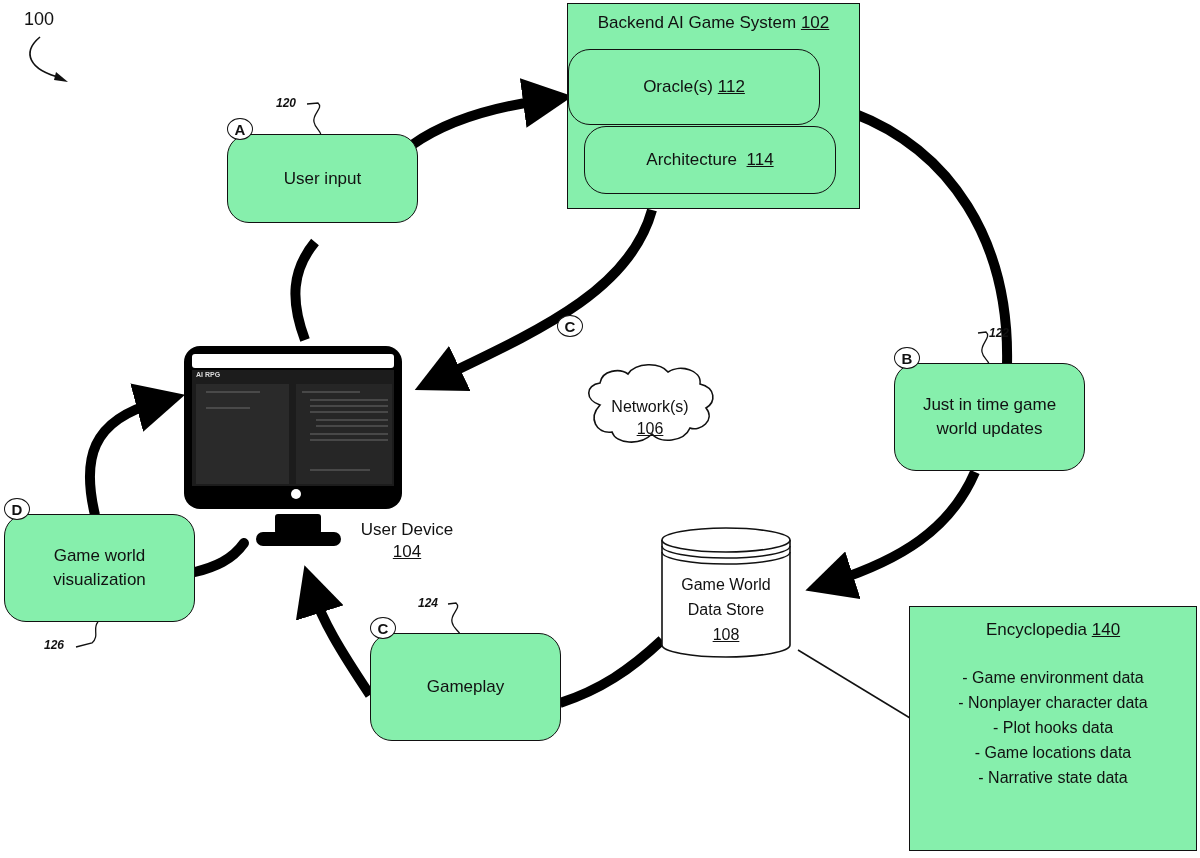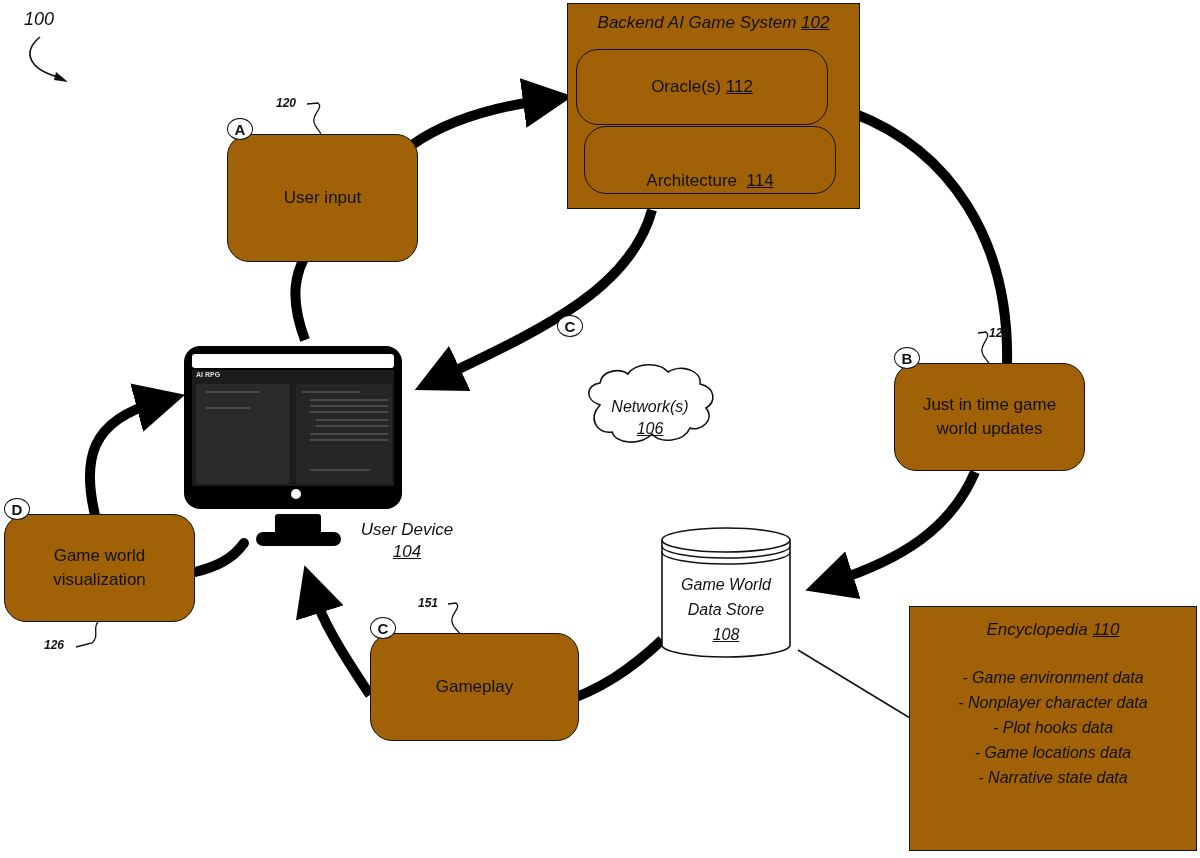--- a/index.html
+++ b/index.html
@@ -1,23 +1,23 @@
 <!DOCTYPE html>
 <html><head>
 <meta charset="utf-8">
 <style>
   html, body { margin: 0; padding: 0; background: #ffffff; }
   body { width: 1200px; height: 858px; position: relative; overflow: hidden;
          font-family: "Liberation Sans", sans-serif; color: #111; }
   svg#diagram { position: absolute; left: 0; top: 0; }
   .lbl { position: absolute; font-family: "Liberation Sans", sans-serif; font-size: 17px;
-         text-align: center; color: #111; line-height: 22px; font-style: italic; }
+         text-align: center; color: #111; line-height: 22px; }
   .ref { text-decoration: underline; }
   .ital { font-style: italic; font-weight: bold; font-size: 12px; position: absolute; }
-  .box { position: absolute; border: 1.6px solid #111; background: #a16207; box-sizing: border-box; }
+  .box { position: absolute; border: 1.6px solid #111; background: #86efac; box-sizing: border-box; }
   .rbox { border-radius: 22px; display: flex; align-items: center; justify-content: center;
           text-align: center; font-size: 17px; line-height: 24px; }
   .circle-tag { position: absolute; width: 26px; height: 22px; border: 1.6px solid #111; border-radius: 50%;
                 background: #fff; display: flex; align-items: center; justify-content: center;
                 font-weight: bold; font-size: 15px; box-sizing: border-box; }
   .enc-list div { line-height: 25px; font-size: 16px; }
 </style>
 </head>
 <body>
 
@@ -90,48 +90,48 @@
   </g>
 </svg>
 
 <div class="lbl" style="left:24px;top:8px;font-size:18px;">100</div>
 
 <div class="box" style="left:567px;top:3px;width:293px;height:206px;">
   <div class="lbl" style="left:0;right:0;top:8px;font-size:17px;">
     <span>Backend AI Game System</span>
     <span class="ref">102</span>
   </div>
-  <div class="box rbox" style="left:8px;top:45px;width:252px;height:76px;">
+  <div class="box rbox" style="left:0;top:45px;width:252px;height:76px;">
     <span>Oracle(s)</span>&nbsp;<span class="ref">112</span>
   </div>
-  <div class="box rbox" style="left:16px;top:122px;width:252px;height:68px;align-items:flex-end;">
+  <div class="box rbox" style="left:16px;top:122px;width:252px;height:68px;">
     <span>Architecture</span>&nbsp;&nbsp;<span class="ref">114</span>
   </div>
 </div>
 
-<div class="box rbox" style="left:227px;top:134px;width:191px;height:128px;">
+<div class="box rbox" style="left:227px;top:134px;width:191px;height:89px;">
   <span>User input</span>
 </div>
 <div class="circle-tag" style="left:227px;top:118px;">A</div>
 <div class="ital" style="left:276px;top:96px;">120</div>
 
 <div class="box rbox" style="left:894px;top:363px;width:191px;height:108px;">
   <div>
       <div>Just in time game</div>
       <div>world updates</div>
     </div>
 </div>
 <div class="circle-tag" style="left:894px;top:347px;">B</div>
 <div class="ital" style="left:989px;top:326px;">122</div>
 
-<div class="box rbox" style="left:370px;top:633px;width:209px;height:108px;">
+<div class="box rbox" style="left:370px;top:633px;width:191px;height:108px;">
   <span>Gameplay</span>
 </div>
 <div class="circle-tag" style="left:370px;top:617px;">C</div>
-<div class="ital" style="left:418px;top:596px;">151</div>
+<div class="ital" style="left:418px;top:596px;">124</div>
 
 <div class="circle-tag" style="left:557px;top:315px;">C</div>
 
 <div class="box rbox" style="left:4px;top:514px;width:191px;height:108px;">
   <div>
       <div>Game world</div>
       <div>visualization</div>
     </div>
 </div>
 <div class="circle-tag" style="left:4px;top:498px;">D</div>
@@ -150,21 +150,21 @@
 
 <div class="lbl" style="left:662px;top:572px;width:128px;font-size:16px;line-height:25px;">
   <div>Game World</div>
   <div>Data Store</div>
   <div class="ref">108</div>
 </div>
 
 <div class="box" style="left:909px;top:606px;width:288px;height:245px;">
   <div class="lbl" style="left:0;right:0;top:12px;">
     <span>Encyclopedia</span>
-    <span class="ref">110</span>
+    <span class="ref">140</span>
   </div>
   <div class="lbl enc-list" style="left:0;right:0;top:58px;">
     <div>-  Game environment data</div>
     <div>- Nonplayer character data</div>
     <div>- Plot hooks data</div>
     <div>- Game locations data</div>
     <div>- Narrative state data</div>
   </div>
 </div>
 

